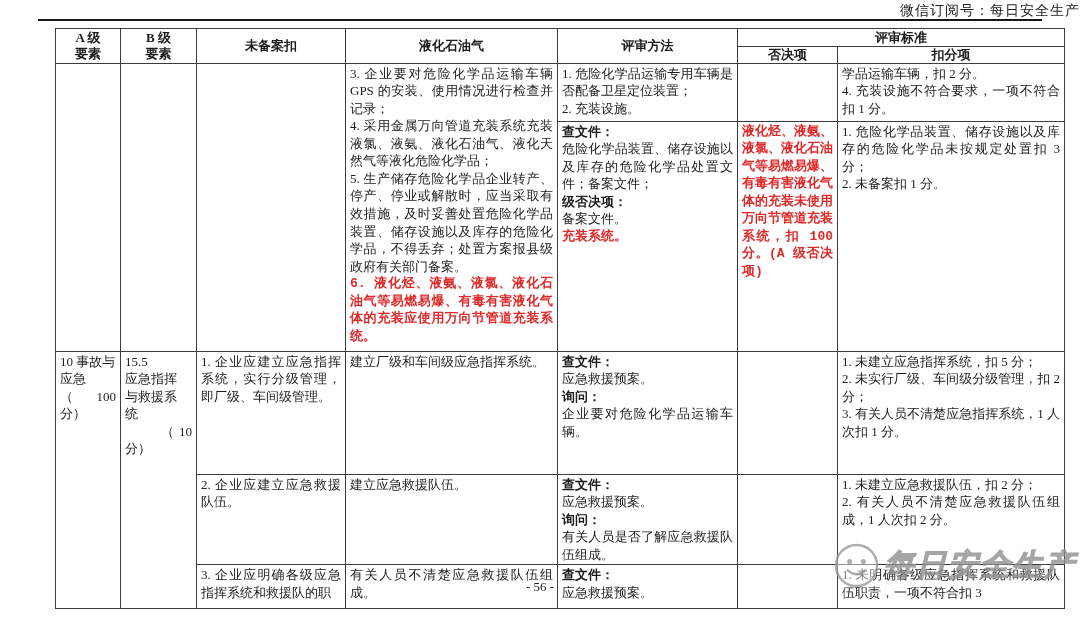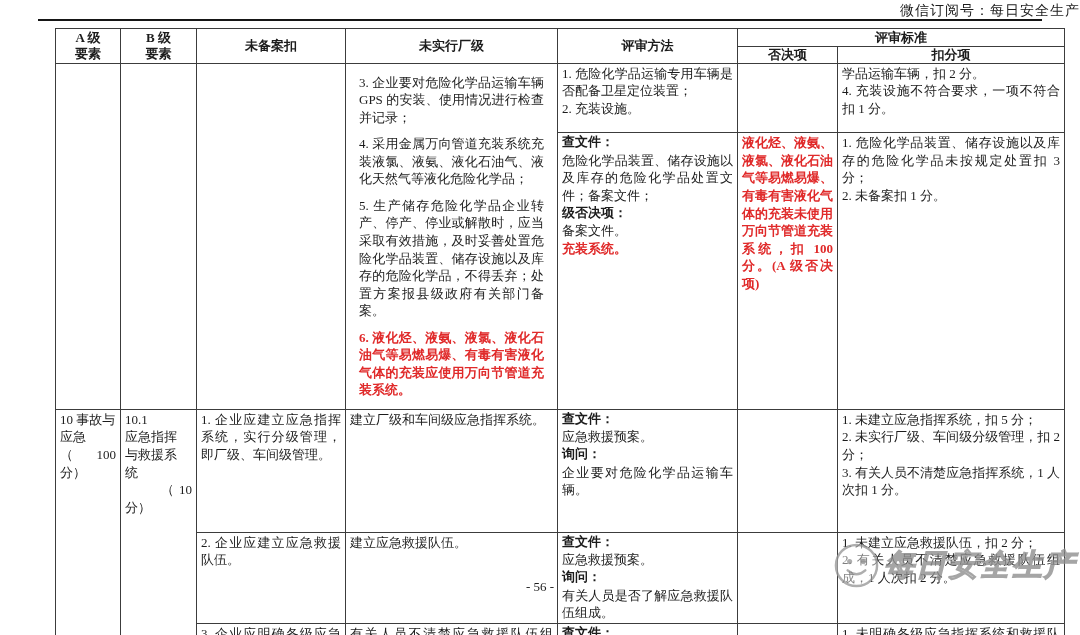--- a/index.html
+++ b/index.html
@@ -45,29 +45,29 @@
   }
   tr.hr1{height:18px;}
   tr.hr2{height:16px;}
   tr.r3{height:58px;}
   tr.r4{height:230px;}
   tr.r5{height:123px;margin-left:13px;}
   tr.r6{height:90px;}
   tr.r7{height:44px;}
   .pre{white-space:pre-line;}
   .mid{vertical-align:middle;}
-  .p{margin:9px;}
+  .p{margin:0;}
   .red{
     color:var(--red);
     font-weight:bold;
-    font-family:Liberation Serif, serif;
+    font-family:Liberation Mono, monospace;
   }
   .lbl{
     font-weight:bold;
-    font-family:Liberation Mono, monospace;
+    font-family:Liberation Sans, sans-serif;
   }
   td.veto-cell{font-size:12px;padding:1px 3px;line-height:1.45;}
   .page-number{
     position:absolute;top:579px;left:0;width:100%;
     text-align:center;font-size:13px;
   }
   .watermark{
     position:absolute;top:542px;left:833px;
     display:flex;align-items:center;gap:4px;
     opacity:.8;pointer-events:none;font-style:italic;
@@ -99,21 +99,21 @@
         <col style="width:100px">
       <col style="width:227px">
     </colgroup>
     <tbody>
       <tr class="hr1">
         <th rowspan="2">A 级
 要素</th>
         <th rowspan="2">B 级
 要素</th>
         <th rowspan="2">未备案扣</th>
-        <th rowspan="2">未实行厂级</th>
+        <th rowspan="2">液化石油气</th>
         <th rowspan="2">评审方法</th>
         <th colspan="2">评审标准</th>
       </tr>
       <tr class="hr2">
         <th>否决项</th>
         <th>扣分项</th>
       </tr>
 
       <tr class="r3">
         <td rowspan="2"></td>
@@ -142,21 +142,21 @@
         </td>
         <td class="mid red veto-cell">液化烃、液氨、液氯、液化石油气等易燃易爆、有毒有害液化气体的充装未使用万向节管道充装系统，扣 100 分。(A 级否决项)</td>
         <td class="mid pre">1. 危险化学品装置、储存设施以及库存的危险化学品未按规定处置扣 3 分；
 2. 未备案扣 1 分。</td>
       </tr>
 
       <tr class="r5">
         <td rowspan="3" class="pre">10 事故与
 应急
 （100 分）</td>
-        <td rowspan="3" class="pre">10.1
+        <td rowspan="3" class="pre">15.5
 应急指挥
 与救援系
 统
 　　（10分）</td>
         <td class="mid">1. 企业应建立应急指挥系统，实行分级管理，即厂级、车间级管理。</td>
         <td class="mid">建立厂级和车间级应急指挥系统。</td>
         <td>
           <div class="lbl">查文件：</div>
           <div>应急救援预案。</div>
           <div class="lbl">询问：</div>

